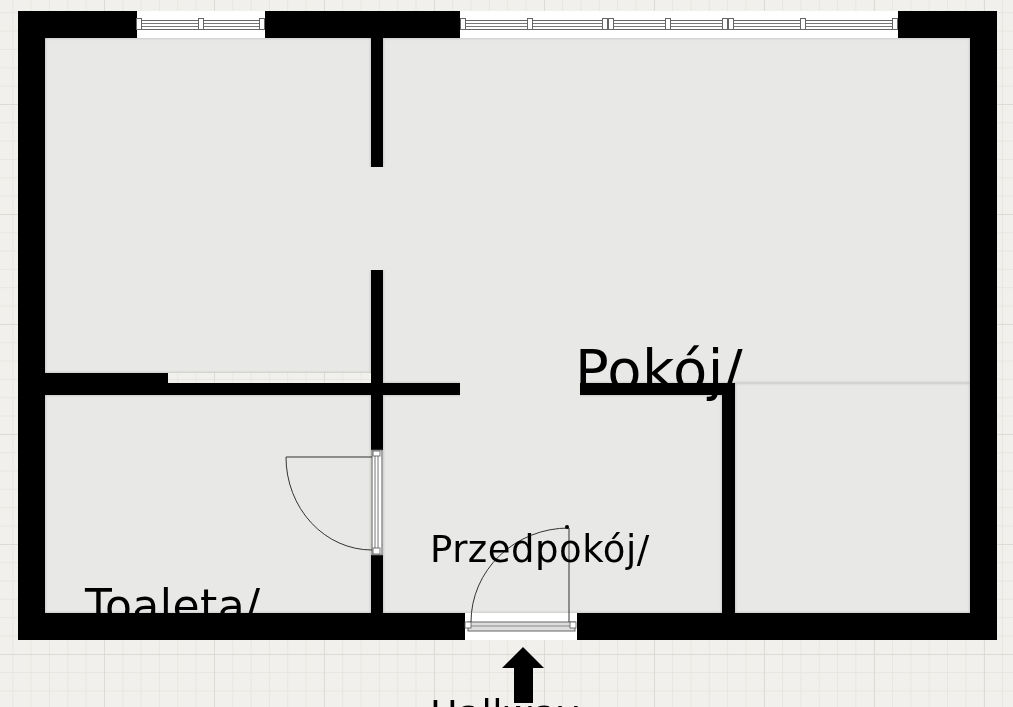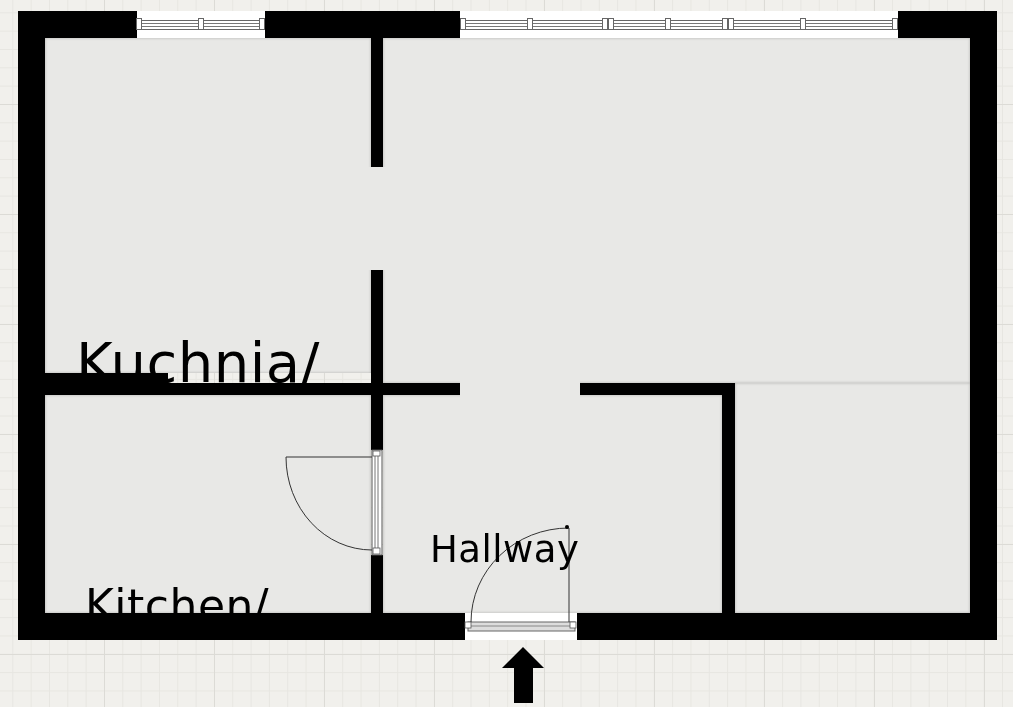--- a/index.html
+++ b/index.html
@@ -99,23 +99,24 @@
     <path d="M471 622 A 98 94 0 0 1 569 528" fill="none" stroke="#333" stroke-width="1"></path>
     <circle cx="567" cy="527" r="2" fill="#000"></circle>
   </g>
 
   <g>
     <polygon points="523,647 502,668 514,668 514,703 533,703 533,668 544,668" fill="#000"></polygon>
   </g>
 </svg>
 
 <div class="label" style="left:76px;top:130px;font-size:56px;line-height:93px;">
-  <div>Kuchnia/</div>
 </div>
 <div class="label" style="left:575px;top:137px;font-size:56px;line-height:93px;">
+  <div>Pokój/</div>
 </div>
 <div class="label" style="left:85px;top:443px;font-size:44px;line-height:65px;">
-  <div>Kitchen/</div>
+  <div>Toaleta/</div>
   
 </div>
 <div class="label" style="left:430px;top:412px;font-size:37px;line-height:55px;">
+  <div>Przedpokój/</div>
   <div>Hallway</div>
 </div>
 
 </body></html>

